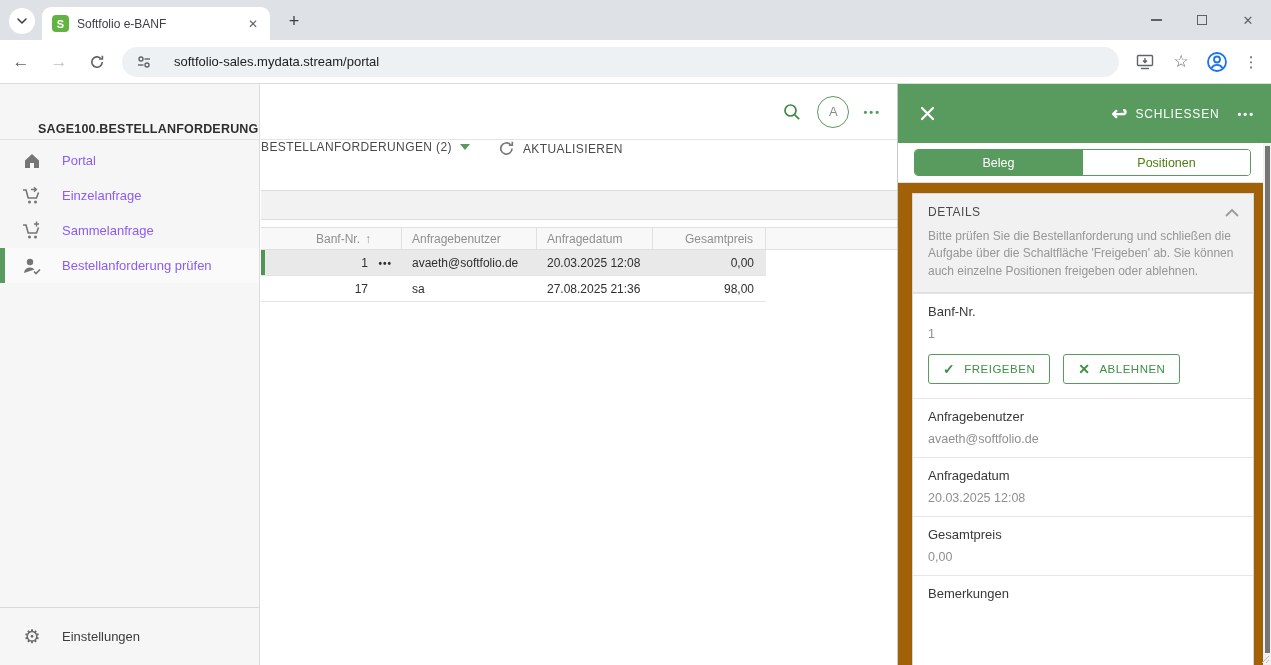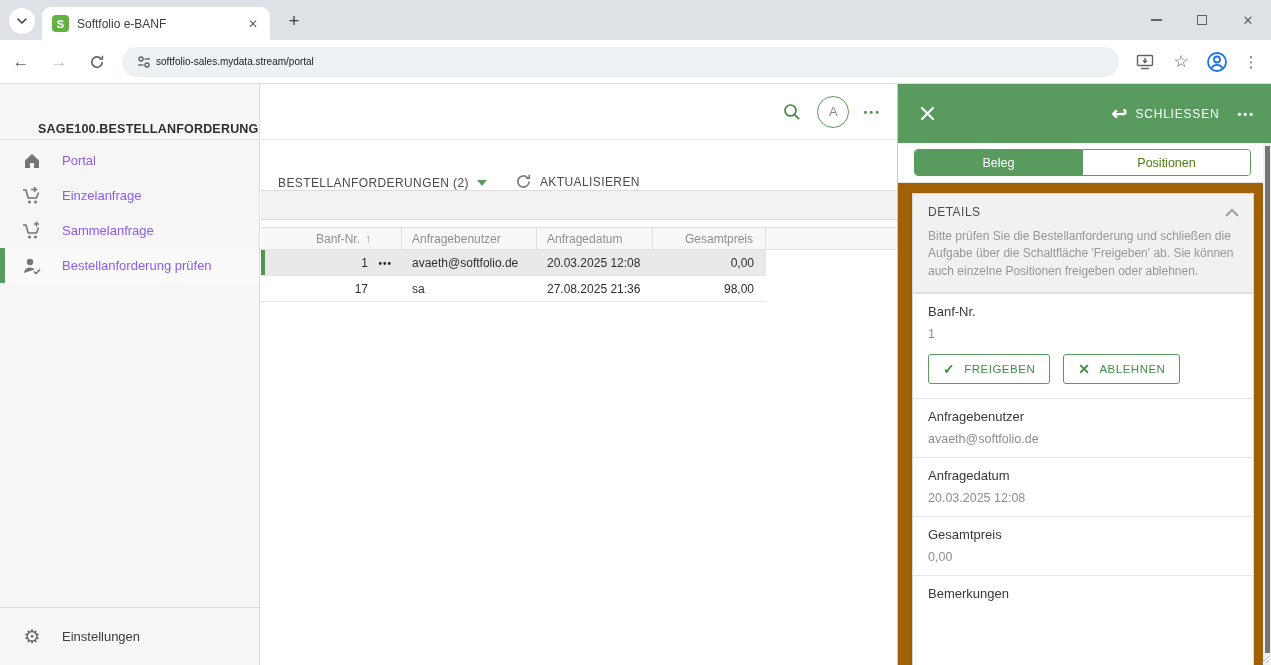--- a/index.html
+++ b/index.html
@@ -17,21 +17,21 @@
   .newtab { position:absolute; left:282px; top:9px; width:24px; height:24px; display:flex; align-items:center; justify-content:center; color:#3c4043; font-size:18px; font-weight:300; }
   .wincontrols { position:absolute; right:0; top:0; height:40px; display:flex; align-items:center; }
   .winbtn { width:46px; height:40px; display:flex; align-items:center; justify-content:center; color:#5f6368; font-size:13px; }
   .winbtn .boxglyph { width:10px; height:10px; border:1.3px solid #5f6368; }
   .winbtn .minglyph { width:11px; height:1.4px; background:#5f6368; }
 
   .chrometools { position:absolute; top:40px; left:0; right:0; height:44px; background:#fff; border-bottom:1px solid #dadce0; display:flex; align-items:center; }
   .navbtn { width:34px; height:34px; display:flex; align-items:center; justify-content:center; font-size:17px; color:#5f6368; margin-left:4px; }
   .navbtn.disabled { color:#bdc1c6; }
   .urlbar { height:30px; background:#eef1f3; border-radius:15px; flex:1; margin:0 12px 0 8px; display:flex; align-items:center; padding:0 14px; }
-  .urlbar .url { font-size:10px; color:#202124; margin-left:4px; }
+  .urlbar .url { font-size:13px; color:#202124; margin-left:22px; }
   .chromeicon { width:28px; height:28px; display:flex; align-items:center; justify-content:center; margin-right:8px; color:#5f6368; }
   .chromeicon.star { font-size:17px; }
   .kebab { font-size:15px; color:#5f6368; letter-spacing:0; width:24px; text-align:center; margin-right:8px; }
 
   
   .content { position:absolute; top:84px; left:0; width:1271px; height:581px; background:#fff; }
 
   
   .sidebar { position:absolute; left:0; top:0; width:260px; height:581px; background:#f6f6f6; border-right:1px solid #ddd; display:flex; flex-direction:column; }
   .side-head { height:56px; border-bottom:1px solid #e2e2e2; display:flex; align-items:center; padding:0 14px 0 20px; flex:0 0 auto; }
@@ -47,21 +47,21 @@
   .side-divider { height:1px; background:#d9d9d9; margin:0; }
   .side-settings { height:57px; display:flex; align-items:center; padding-left:20px; font-size:13px; color:#3c3c3c; }
   .side-settings .nicon { width:24px; height:24px; margin-right:18px; display:flex; align-items:center; justify-content:center; color:#6a6a6a; font-size:19px; }
 
   
   .main { position:absolute; left:261px; top:0; width:636px; height:581px; background:#fff; }
   .main-topbar { height:56px; display:flex; align-items:center; justify-content:flex-end; padding-right:12px; border-bottom:1px solid #e4e4e4; }
   .searchbtn { width:30px; height:30px; display:flex; align-items:center; justify-content:center; }
   .avatar { width:32px; height:32px; border-radius:50%; border:1px solid #599a5e; background:#fff; display:flex; align-items:center; justify-content:center; font-size:13px; color:#8a8a8a; margin:0 10px; }
   .green-dots { color:#599a5e; font-size:11px; letter-spacing:2px; font-weight:bold; padding:0 4px; }
-  .actionbar { height:51px; display:flex; align-items:flex-end; padding-left:17px; border-bottom:1px solid #dcdcdc; }
+  .actionbar { height:51px; display:flex; align-items:flex-start; border-bottom:1px solid #dcdcdc; }
   .collection { display:flex; align-items:center; font-size:12px; color:#4a4a4a; letter-spacing:.4px; }
   .caret-down { width:0; height:0; border-left:5px solid transparent; border-right:5px solid transparent; border-top:6px solid #599a5e; margin-left:8px; }
   .refreshbtn { display:flex; align-items:center; margin-left:28px; font-size:12px; color:#4a4a4a; letter-spacing:.4px; }
   .refreshbtn svg { margin-right:8px; }
   .groupband { height:29px; background:#f2f2f2; border-bottom:1px solid #dcdcdc; }
   .tablegap { height:7px; background:#fff; }
 
   .thead { height:23px; display:flex; background:#f8f8f8; border-top:1px solid #e0e0e0; border-bottom:1px solid #e0e0e0; font-size:12px; color:#8f8f8f; }
   .th { display:flex; align-items:center; border-right:1px solid #e0e0e0; }
   .th.c0 { width:141px; justify-content:flex-end; padding-right:30px; }

